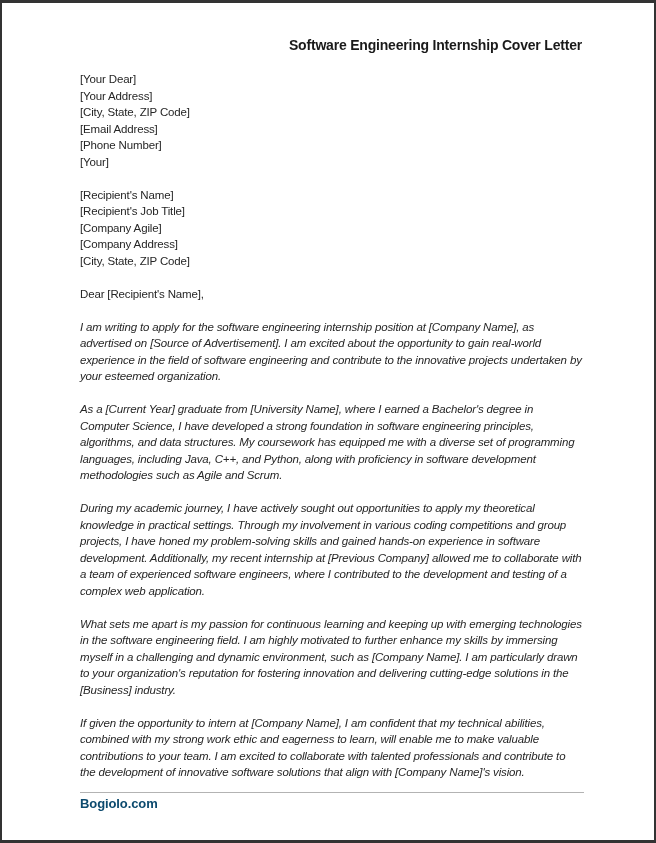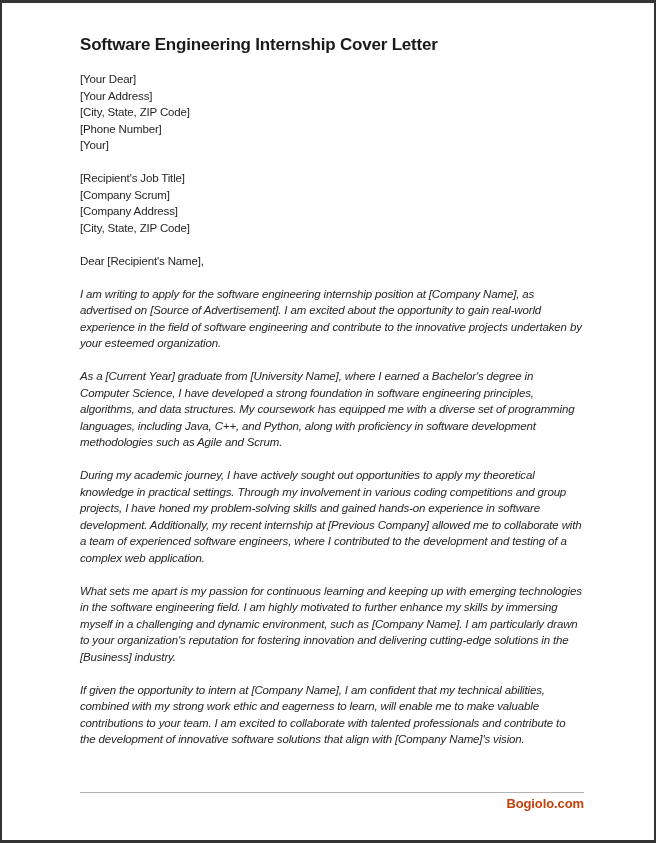--- a/index.html
+++ b/index.html
@@ -21,22 +21,22 @@
     overflow: hidden;
   }
   .content {
     position: absolute;
     left: 78px;
     top: 0;
     width: 502px;
   }
   .doc-title {
     margin: 33px 0 17px 0;
-    text-align: left;
-    font-size: 17px;
+    text-align: right;
+    font-size: 14px;
     line-height: 18px;
     font-weight: 700;
     color: #1a1a1a;
     letter-spacing: -0.2px;
   }
   .block {
     margin: 0 0 16.5px 0;
   }
   .line, .salutation, .para {
     font-size: 11.5px;
@@ -57,47 +57,48 @@
     left: 78px;
     top: 789px;
     width: 504px;
   }
   .footer-rule {
     height: 0;
     border-top: 1px solid #b3b3b3;
     margin: 0 0 3px 0;
   }
   .footer-text {
-    text-align: right;
     font-size: 13px;
     line-height: 16px;
     font-weight: 700;
-    color: #c2410c;
+    color: #0c4a6e;
     letter-spacing: -0.1px;
   }
 </style>
 </head>
 <body>
 
 <div class="page">
   <div class="content">
 
     <h1 class="doc-title">Software Engineering Internship Cover Letter</h1>
 
     <div class="block">
       <div class="line">[Your Dear]</div>
       <div class="line">[Your Address]</div>
       <div class="line">[City, State, ZIP Code]</div>
+      <div class="line">[Email Address]</div>
       <div class="line">[Phone Number]</div>
       <div class="line">[Your]</div>
     </div>
 
     <div class="block">
+      <div class="line">[Recipient's Name]</div>
       <div class="line">[Recipient's Job Title]</div>
-      <div class="line">[Company Scrum]</div>
+      <div class="line">[Company Agile]</div>
       <div class="line">[Company Address]</div>
       <div class="line">[City, State, ZIP Code]</div>
     </div>
 
     <p class="salutation">Dear [Recipient's Name],</p>
 
     <p class="para">I am writing to apply for the software engineering internship position at [Company Name], as advertised on [Source of Advertisement]. I am excited about the opportunity to gain real-world experience in the field of software engineering and contribute to the innovative projects undertaken by your esteemed organization.</p>
     <p class="para">As a [Current Year] graduate from [University Name], where I earned a Bachelor's degree in Computer Science, I have developed a strong foundation in software engineering principles, algorithms, and data structures. My coursework has equipped me with a diverse set of programming languages, including Java, C++, and Python,  along with proficiency in software development methodologies such as Agile and Scrum.</p>
     <p class="para">During my academic journey, I have actively sought out opportunities to apply my theoretical knowledge in practical settings. Through my involvement in various coding competitions and group projects, I have honed my problem-solving skills and gained hands-on experience in software development. Additionally, my recent internship at [Previous Company] allowed me to collaborate with a team of experienced software engineers, where I contributed to the development and testing of a complex web application.</p>
     <p class="para">What sets me apart is my passion for continuous learning and keeping up with emerging technologies in the software engineering field. I am highly motivated to further enhance my skills by immersing myself in a challenging and dynamic environment, such as [Company Name]. I am particularly drawn to your organization's reputation for fostering innovation and delivering cutting-edge solutions in the [Business] industry.</p>

